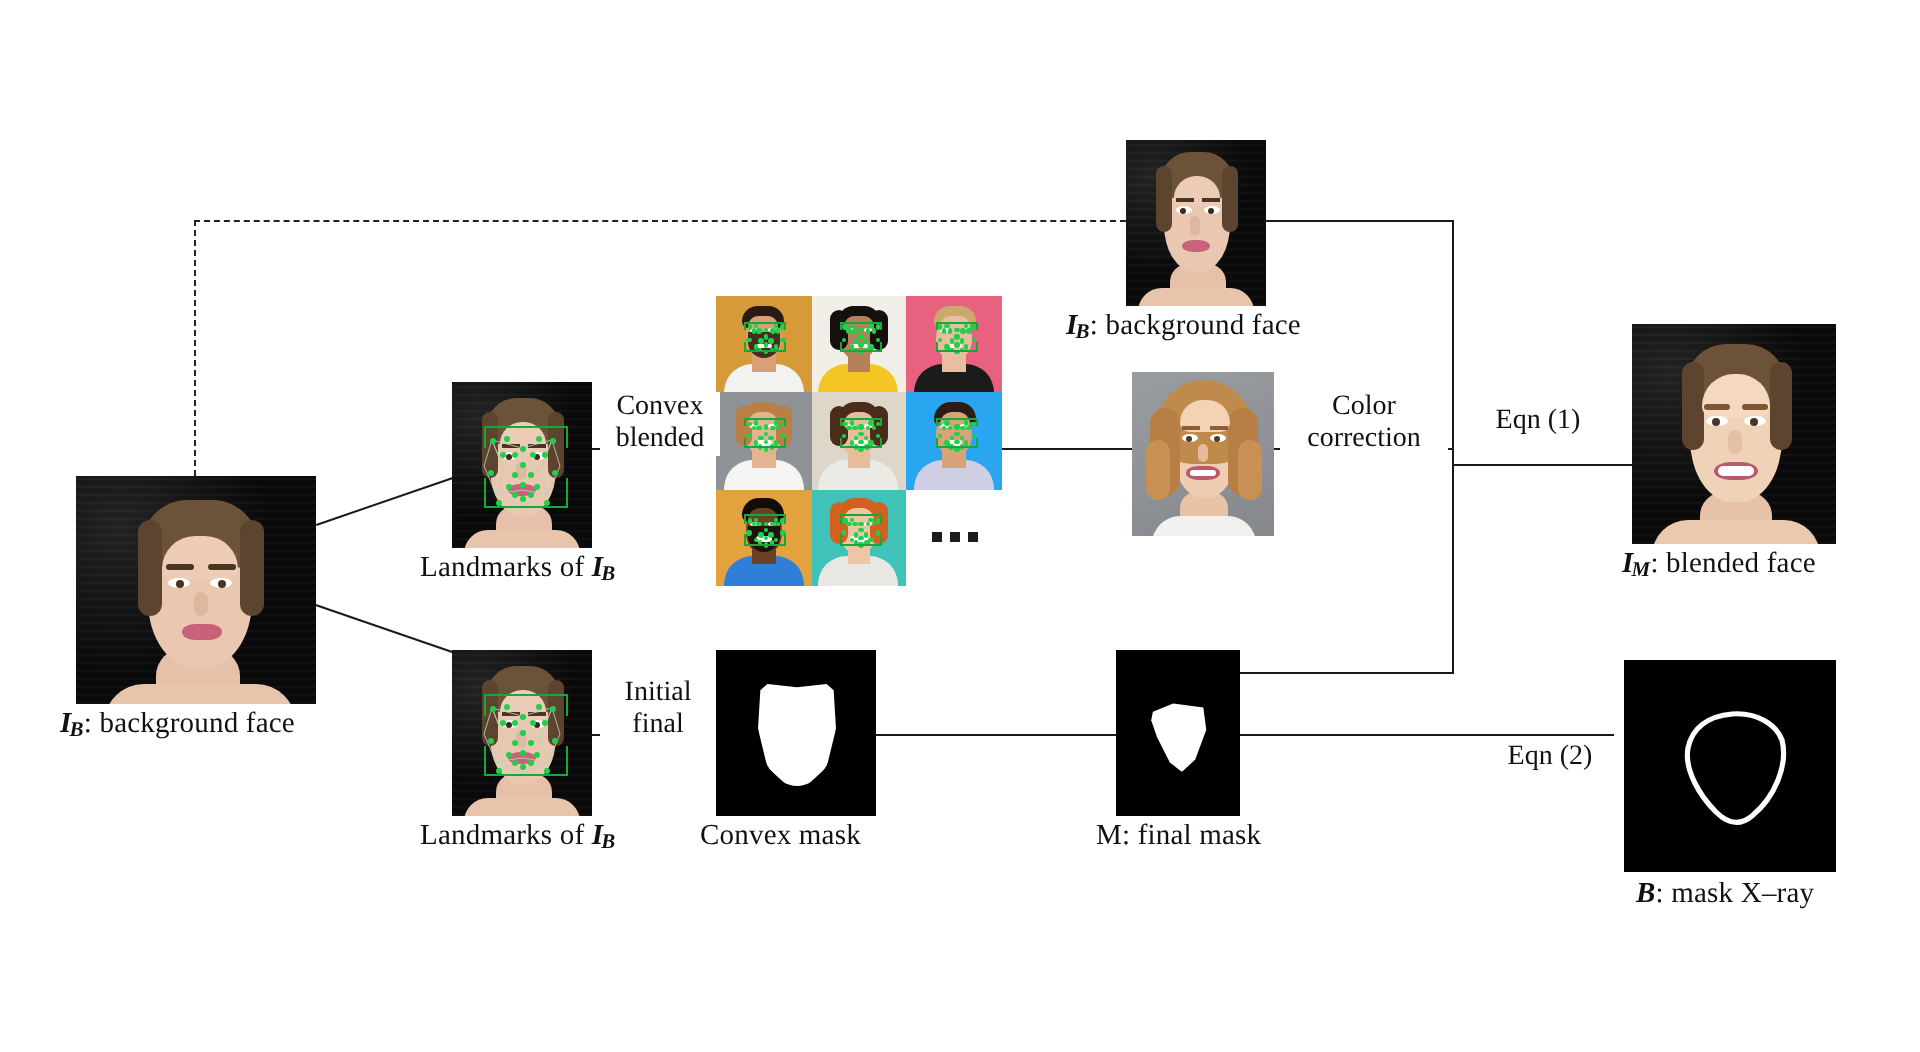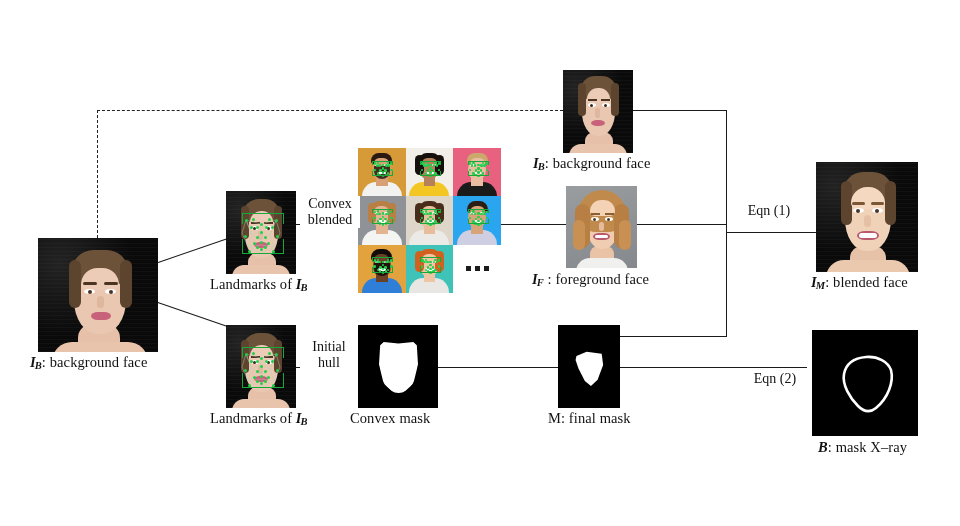--- a/index.html
+++ b/index.html
@@ -573,24 +573,25 @@
     <div class="fc" style="left:25px; top:27px; width:9px; height:2px; background:#8a5f33;"></div>
     <div class="fc" style="left:39px; top:27px; width:9px; height:2px; background:#8a5f33;"></div>
     <div class="fc" style="left:25px; top:31px; width:8px; height:4px; background:#fff; border-radius:50%;"></div>
     <div class="fc" style="left:39px; top:31px; width:8px; height:4px; background:#fff; border-radius:50%;"></div>
     <div class="fc" style="left:27px; top:31.5px; width:3px; height:3px; background:#4a3a28; border-radius:50%;"></div>
     <div class="fc" style="left:41px; top:31.5px; width:3px; height:3px; background:#4a3a28; border-radius:50%;"></div>
     <div class="fc" style="left:33px; top:36px; width:5px; height:9px; background:#e6bb9c; border-radius:3px;"></div>
     <div class="fc" style="left:27px; top:47px; width:17px; height:7px; background:#b8596d; border-radius:9px/5px;"></div>
     <div class="fc" style="left:29px; top:48.6px; width:13px; height:3.4px; background:#fdfdfd; border-radius:3px;"></div>
   </div>
-  <div class="caption" style="left:532px; top:271px;">
-    <span class="it">I</span><span class="sub">F</span><span> : foreground face</span>
-  </div>
-
+
+  <div class="opcaption" style="left:640px; top:196px; width:84px;">
+    <div>Color</div>
+    <div>correction</div>
+  </div>
 
   <div class="opcaption" style="left:736px; top:203px; width:66px;">
     <div>Eqn (1)</div>
   </div>
 
   <div class="photo" style="left:816px; top:162px; width:102px; height:110px;">
     <div class="dark-bg"></div>
     <div class="fc" style="left:34px; top:84px; width:36px; height:28px; background:#e6c3a8; border-radius:12px 12px 0 0;"></div>
     <div class="fc" style="left:10px; top:98px; width:84px; height:18px; background:#eac9af; border-radius:24px 24px 0 0;"></div>
     <div class="fc oval" style="left:29px; top:17px; width:46px; height:72px; background:#f0d2b9;"></div>
@@ -662,21 +663,21 @@
     <div class="lmk big" style="left:46px; top:59px;"></div>
     <div class="lbox" style="left:16px; top:22px; width:40px; height:10px; border-bottom:none;"></div>
     <div class="lbox" style="left:16px; top:48px; width:40px; height:14px; border-top:none;"></div>
   </div>
   <div class="caption" style="left:210px; top:410px;">
     <span>Landmarks of </span><span class="it">I</span><span class="sub">B</span>
   </div>
 
   <div class="opcaption" style="left:300px; top:339px; width:58px;">
     <div>Initial</div>
-    <div>hull</div>
+    <div>final</div>
   </div>
 
   <div class="photo" style="left:358px; top:325px; width:80px; height:83px; background:#000;">
     <div class="mask-shape" style="left:21px; top:16px; width:39px; height:52px;
                 border-radius: 10px 10px 20px 20px / 6px 6px 30px 30px;
                 clip-path: polygon(3% 8%, 12% 2%, 50% 5%, 88% 2%, 97% 8%, 100% 45%, 88% 82%, 62% 100%, 38% 100%, 12% 82%, 0% 45%);"></div>
   </div>
   <div class="caption" style="left:350px; top:410px;">
     <span>Convex mask</span>
   </div>

